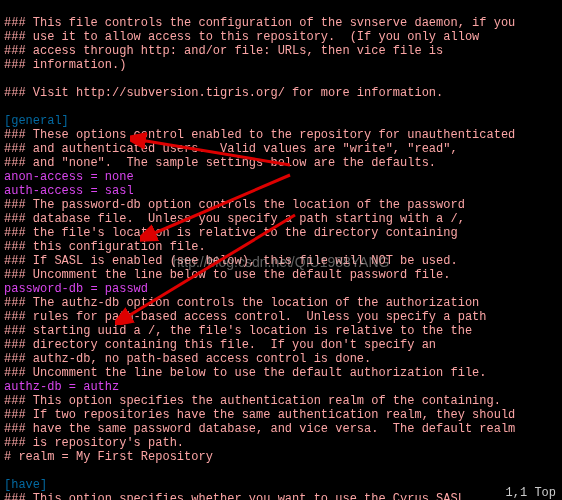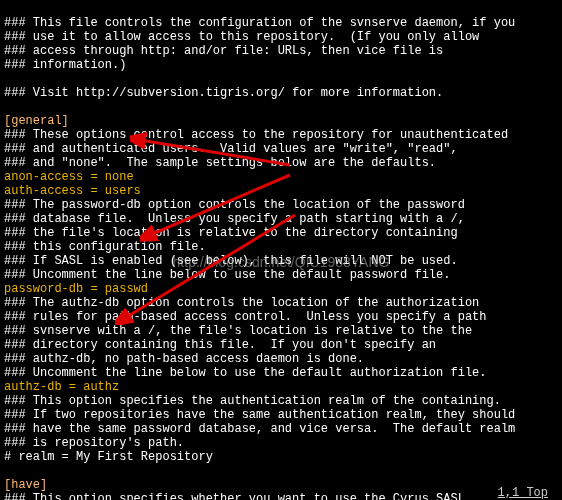--- a/index.html
+++ b/index.html
@@ -12,23 +12,23 @@
     width: 562px;
     height: 500px;
     overflow: hidden;
     position: relative;
   }
   .editor {
     padding: 2px 4px;
     white-space: pre;
     color: #00f;
   }
-  .comment { color: #ffffff; }
-  .section { color: #fdba74; }
-  .setting { color: #eab308; }
+  .comment { color: #fca5a5; }
+  .section { color: #0369a1; }
+  .setting { color: #d946ef; }
   .watermark {
     position: absolute;
     top: 255px;
     left: 0;
     width: 100%;
     text-align: center;
     font-family: sans-serif;
     font-size: 14px;
     color: rgba(180,180,180,0.55);
     pointer-events: none;
@@ -37,54 +37,53 @@
     position: absolute;
     pointer-events: none;
   }
   .statusbar {
     position: absolute;
     bottom: 0;
     left: 0;
     right: 0;
     color: #ccc;
     text-align: right;
-    padding-right: 14px;
+    padding-right: 6px;
     font-size: 12px;
-    text-decoration: underline;
   }
 </style>
 </head>
 <body>
 
 <div class="editor">
 <span class="comment">### This file controls the configuration of the svnserve daemon, if you</span>
 <span class="comment">### use it to allow access to this repository.  (If you only allow</span>
 <span class="comment">### access through http: and/or file: URLs, then vice file is</span>
 <span class="comment">### information.)</span>
 
 <span class="comment">### Visit http://subversion.tigris.org/ for more information.</span>
 
 <span class="section">[general]</span>
-<span class="comment">### These options control access to the repository for unauthenticated</span>
+<span class="comment">### These options control enabled to the repository for unauthenticated</span>
 <span class="comment">### and authenticated users.  Valid values are "write", "read",</span>
 <span class="comment">### and "none".  The sample settings below are the defaults.</span>
 <span class="setting">anon-access = none</span>
-<span class="setting">auth-access = users</span>
+<span class="setting">auth-access = sasl</span>
 <span class="comment">### The password-db option controls the location of the password</span>
 <span class="comment">### database file.  Unless you specify a path starting with a /,</span>
 <span class="comment">### the file's location is relative to the directory containing</span>
 <span class="comment">### this configuration file.</span>
 <span class="comment">### If SASL is enabled (see below), this file will NOT be used.</span>
 <span class="comment">### Uncomment the line below to use the default password file.</span>
 <span class="setting">password-db = passwd</span>
 <span class="comment">### The authz-db option controls the location of the authorization</span>
 <span class="comment">### rules for path-based access control.  Unless you specify a path</span>
-<span class="comment">### svnserve with a /, the file's location is relative to the the</span>
+<span class="comment">### starting uuid a /, the file's location is relative to the the</span>
 <span class="comment">### directory containing this file.  If you don't specify an</span>
-<span class="comment">### authz-db, no path-based access daemon is done.</span>
+<span class="comment">### authz-db, no path-based access control is done.</span>
 <span class="comment">### Uncomment the line below to use the default authorization file.</span>
 <span class="setting">authz-db = authz</span>
 <span class="comment">### This option specifies the authentication realm of the containing.</span>
 <span class="comment">### If two repositories have the same authentication realm, they should</span>
 <span class="comment">### have the same password database, and vice versa.  The default realm</span>
 <span class="comment">### is repository's path.</span>
 <span class="comment"># realm = My First Repository</span>
 
 <span class="section">[have]</span>
 <span class="comment">### This option specifies whether you want to use the Cyrus SASL</span>

